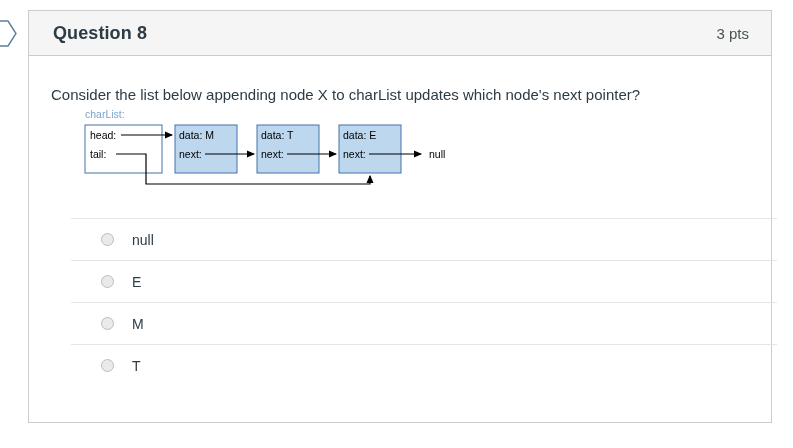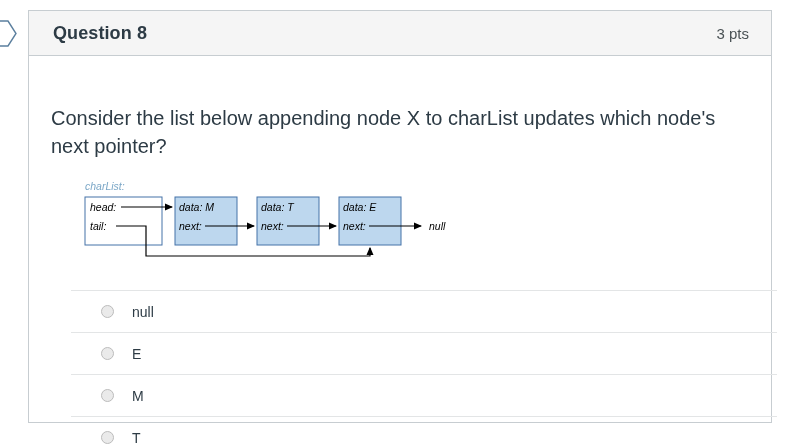--- a/index.html
+++ b/index.html
@@ -55,34 +55,32 @@
   }
   #question-points {
     font-size: 15px;
     color: #4a5255;
   }
 
   #question-body {
     padding: 28px 24px 0 22px;
   }
   #question-text {
-    font-size: 20px;
+    font-size: 15px;
     color: #2d3b45;
     line-height: 1.4;
-    margin-top: 20px;
   }
 
   
   #diagram-wrap {
-    margin-top: 18px;
+    margin-top: 1px;
     margin-left: 28px;
     width: 400px;
     height: 90px;
     position: relative;
-    font-style: italic;
   }
   #diagram-svg { display: block; }
 
   
   #answers {
     margin-top: 22px;
     margin-left: 20px;
     width: 706px;
   }
   .answer-row {

